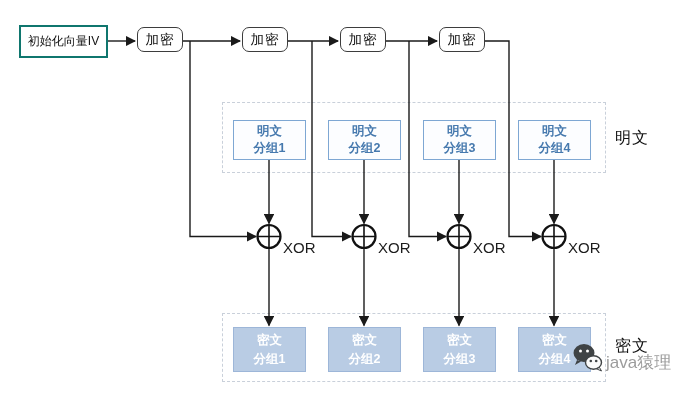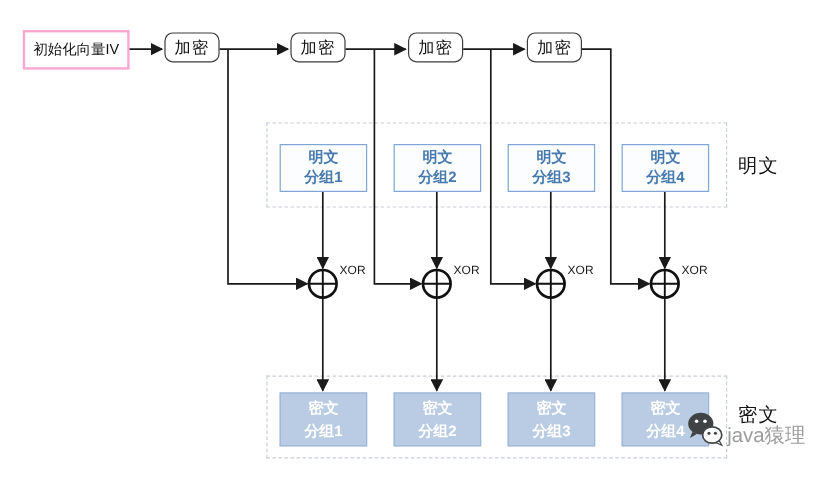--- a/index.html
+++ b/index.html
@@ -3,30 +3,30 @@
 <meta charset="utf-8">
 <style>
   html,body{margin:0;padding:0;background:#fff;}
   .stage{
     position:relative;width:682px;height:400px;background:#ffffff;overflow:hidden;
     font-family:"Liberation Sans","DejaVu Sans",sans-serif;
   }
   .wires{position:absolute;left:0;top:0;pointer-events:none;}
   .box{position:absolute;display:flex;align-items:center;justify-content:center;
        box-sizing:border-box;background:#fff;color:#111;text-align:center;}
-  .iv-box{left:19px;top:25px;width:89px;height:33px;border:2px solid #f9a8d4;font-size:12px;white-space:nowrap;}
+  .iv-box{left:19px;top:25px;width:89px;height:33px;border:2px solid #0f766e;font-size:12px;white-space:nowrap;}
   .enc-box{top:27px;width:46px;height:25px;border:1.5px solid #3d3d3d;border-radius:7px;font-size:13.5px;letter-spacing:1px;text-align:right;}
   .dashed-group{position:absolute;left:222px;width:384px;box-sizing:border-box;border:1px dashed #c9d0da;}
   .plain-group{top:102px;height:71px;}
   .cipher-group{top:313px;height:69px;}
   .pblock,.cblock{position:absolute;width:73px;box-sizing:border-box;display:flex;flex-direction:column;
        align-items:center;justify-content:center;text-align:center;font-weight:bold;font-size:12.5px;line-height:17px;}
   .pblock{top:120px;height:40px;background:#fcfdff;border:1.4px solid #7ea7d3;color:#4679ae;}
   .cblock{top:327px;height:45px;background:#b9cce4;border:1.4px solid #9db6d8;color:#ffffff;line-height:19px;}
-  .xor-label{position:absolute;top:220px;font-size:10px;color:#1c1c1c;}
+  .xor-label{position:absolute;top:239px;font-size:15px;color:#1c1c1c;}
   .section-label{position:absolute;left:615px;width:40px;font-size:16px;color:#111;letter-spacing:1px;white-space:nowrap;}
   .plain-section-label{top:128px;}
   .cipher-section-label{top:336px;}
   .watermark{position:absolute;left:570px;top:340px;width:112px;height:36px;}
   .watermark-text{position:absolute;left:36px;top:11px;font-size:17px;color:#9c9c9c;white-space:nowrap;
        text-shadow:0 0 2px #ffffff,0 0 1px #ffffff;}
   .wm-icon{position:absolute;left:0;top:0;}
 </style>
 </head>
 <body>

